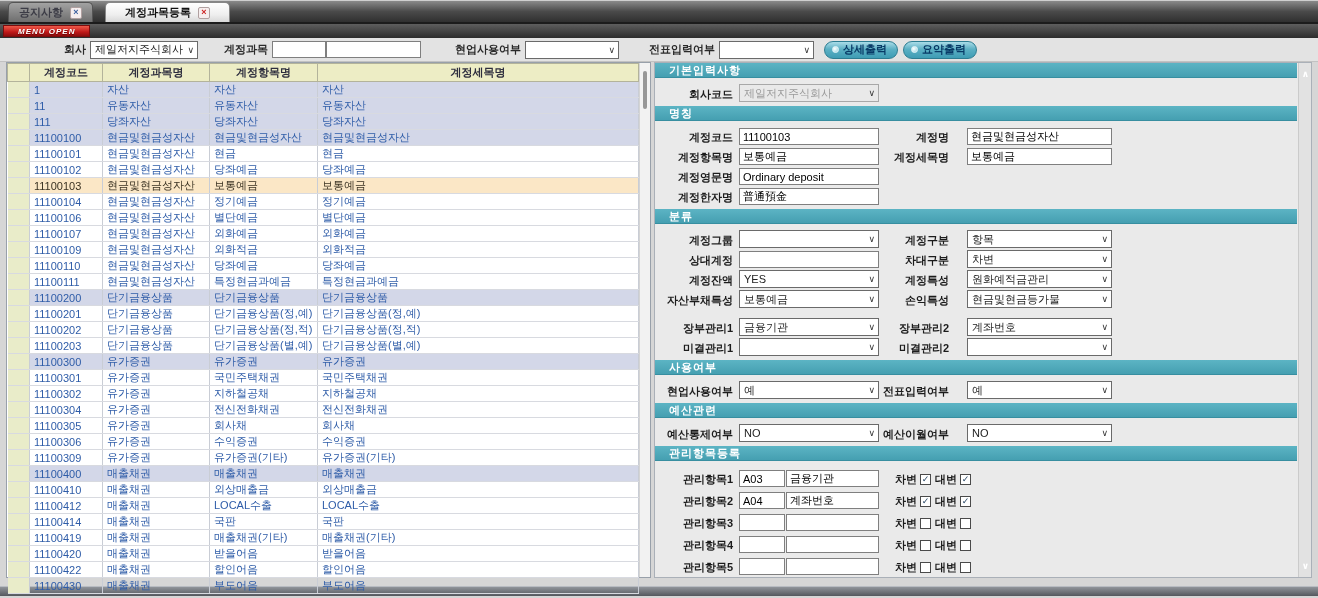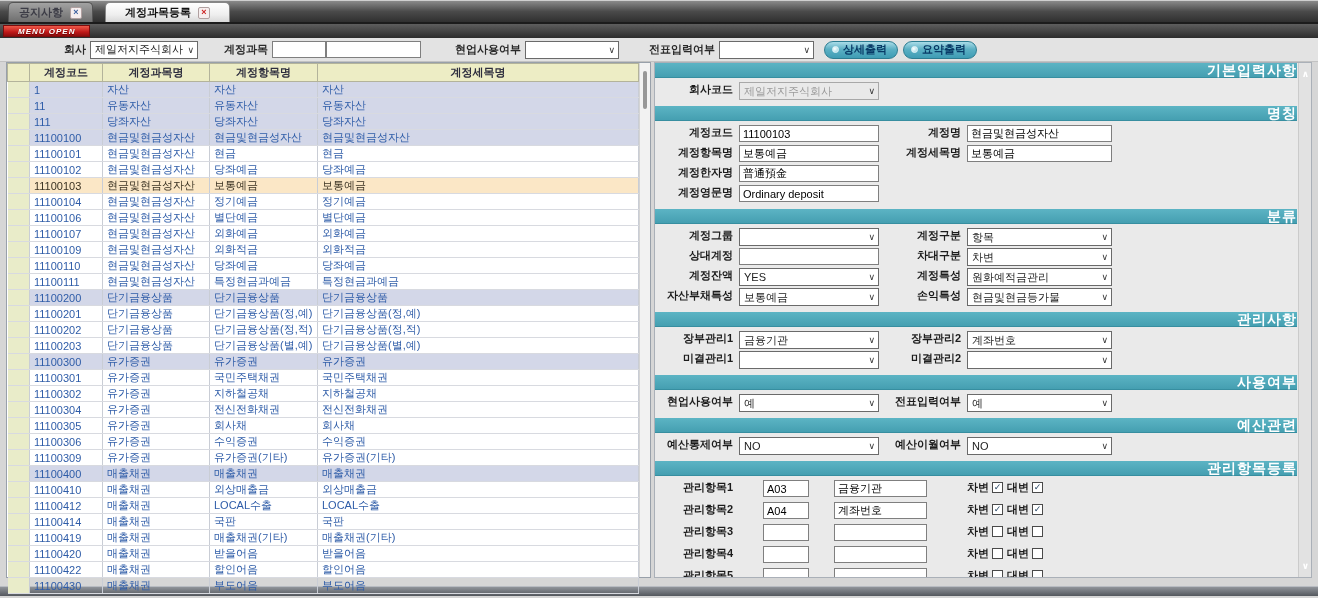--- a/index.html
+++ b/index.html
@@ -79,37 +79,36 @@
   tr.grp td { background:#d3d7e8; }
   tr.grp td.rowhdr { background:#e9ecc9; }
   tr.sel td { background:#fbe7c6; color:#3a3222; }
   tr.sel td.rowhdr { background:#e9ecc9; }
   .vscroll { width:11px; background:#f2f2f2; border-left:1px solid #d4d4d4; position:relative; }
   .vscroll .thumb { position:absolute; top:8px; left:3px; width:4px; height:38px; background:#979797; border-radius:2px; }
   
   .detail-pane { flex:1; background:#eaeaea; border:1px solid #aab0b8; position:relative; padding-right:14px; overflow:hidden; }
   .sect-hdr {
     height:15px; line-height:15px; background:linear-gradient(#5cb4c4,#459fb1);
-    color:#fff; font-weight:bold; font-size:14px; padding-left:14px; letter-spacing:1px;
+    color:#fff; font-weight:bold; font-size:11px; padding-left:14px; letter-spacing:1px;
     border-bottom:1px solid #378ea0;
-    text-align:right;
   }
   .sect-body { padding:4px 0 4px 2px; }
-  .frow { display:flex; align-items:flex-start; height:20px; }
+  .frow { display:flex; align-items:flex-end; height:20px; }
   .lbl1 { width:82px; text-align:right; padding-right:6px; font-weight:bold; color:#1c1c1c; white-space:nowrap; }
-  .lbl2 { width:88px; text-align:right; padding-right:6px; font-weight:bold; color:#1c1c1c; white-space:nowrap; }
+  .lbl2 { width:88px; text-align:right; padding-right:18px; font-weight:bold; color:#1c1c1c; white-space:nowrap; }
   .f140 { width:140px; } .f145 { width:145px; }
   .cb {
     width:11px; height:11px; border:1px solid #4a4a4a; background:#fff;
     display:inline-flex; align-items:center; justify-content:center;
     font-size:9px; line-height:1; color:#1a3a5a; margin:0 4px 0 3px;
   }
   .cbl { font-weight:bold; color:#1c1c1c; }
   .items-gap { margin-left:16px; display:flex; align-items:center; }
-  .item-row { display:flex; align-items:flex-start; height:22px;gap:24px; }
+  .item-row { display:flex; align-items:flex-end; height:22px; }
   .code-in { width:46px; } .name-in { width:93px; margin-left:1px; }
   .panel-scroll {
     position:absolute; right:0; top:0; bottom:0; width:13px; background:#e2e2e2;
     border-left:1px solid #cbcbcb;
   }
   .panel-scroll .chv { position:absolute; left:0; width:13px; text-align:center; color:#fff; font-size:9px; font-weight:bold; }
   .chv.up { top:6px; } .chv.down { bottom:6px; }
   
   .statusbar { height:10px; margin-top:8px; background:linear-gradient(#90949a,#54585e); border-top:1px solid #b8bcc2; }
 </style>
@@ -433,26 +432,26 @@
         <span class="lbl2">계정명</span>
         <input class="tinput f145" value="현금및현금성자산" style="">
       </div>
       <div class="frow">
         <span class="lbl1">계정항목명</span>
         <input class="tinput f140" value="보통예금" style="">
         <span class="lbl2">계정세목명</span>
         <input class="tinput f145" value="보통예금" style="">
       </div>
       <div class="frow">
+        <span class="lbl1">계정영문명</span>
+        <input class="tinput f140" value="Ordinary deposit" style="">
+      </div>
+      <div class="frow">
         <span class="lbl1">계정한자명</span>
         <input class="tinput f140" value="普通預金" style="">
-      </div>
-      <div class="frow">
-        <span class="lbl1">계정영문명</span>
-        <input class="tinput f140" value="Ordinary deposit" style="">
       </div>
     </div>
 
     <div class="sect-hdr">분류</div>
     <div class="sect-body">
       <div class="frow">
         <span class="lbl1">계정그룹</span>
         <div class="combo f140">
             <span class="cval"></span>
             <span class="carrow">∨</span>
@@ -491,21 +490,20 @@
             <span class="carrow">∨</span>
           </div>
         <span class="lbl2">손익특성</span>
         <div class="combo f145">
             <span class="cval">현금및현금등가물</span>
             <span class="carrow">∨</span>
           </div>
       </div>
     </div>
 
-    <div class="sect-hdr">관리사항</div>
     <div class="sect-body">
       <div class="frow">
         <span class="lbl1">장부관리1</span>
         <div class="combo f140">
             <span class="cval">금융기관</span>
             <span class="carrow">∨</span>
           </div>
         <span class="lbl2">장부관리2</span>
         <div class="combo f145">
             <span class="cval">계좌번호</span>

